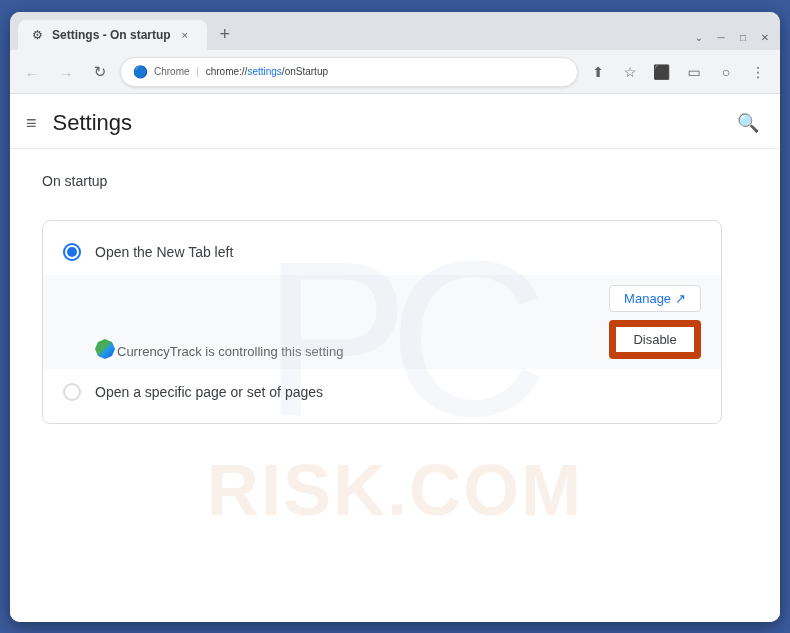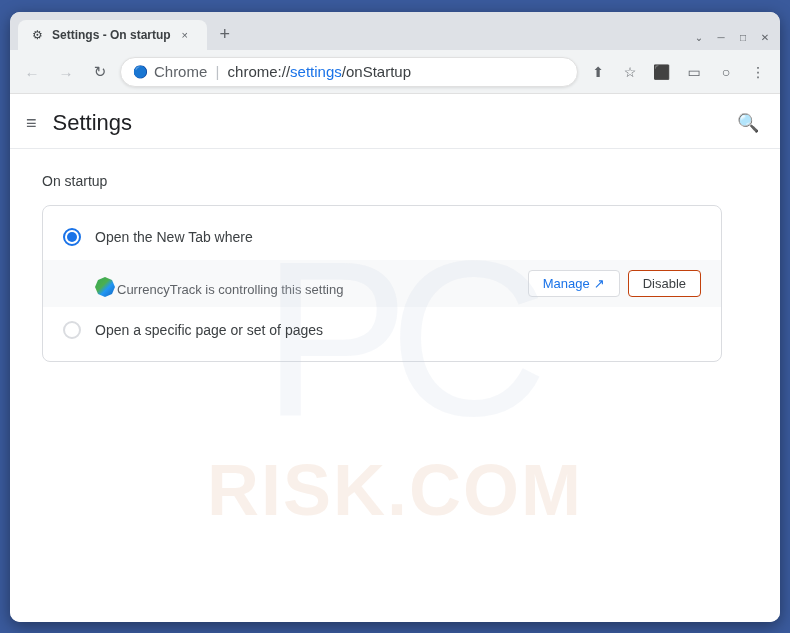--- a/index.html
+++ b/index.html
@@ -156,21 +156,21 @@
       box-shadow: 0 1px 3px rgba(0,0,0,0.1);
     }
 
     .address-icon {
       font-size: 12px;
       color: #5f6368;
     }
 
     .address-text {
       flex: 1;
-      font-size: 15px;
+      font-size: 10px;
     }
 
     .address-text .chrome-label {
       color: #5f6368;
     }
 
     .address-text .separator {
       color: #bdc1c6;
       margin: 0 4px;
     }
@@ -244,21 +244,21 @@
 
     
     .settings-main {
       padding: 24px 32px;
     }
 
     .section-label {
       font-size: 14px;
       font-weight: 500;
       color: #3c4043;
-      margin-bottom: 16px;
+      margin-bottom: 31px;
     }
 
     
     .options-card {
       background: #fff;
       border: 1px solid #dadce0;
       border-radius: 8px;
       padding: 8px 0;
       max-width: 680px;
     }
@@ -316,37 +316,38 @@
 
     .ext-label {
       font-size: 13px;
       color: #5f6368;
       flex: 1;
     }
 
     .ext-actions {
       display: flex;
       gap: 8px;
+      flex-direction: column;
     }
 
     .btn-manage {
       border: 1px solid #dadce0;
       background: #fff;
       color: #1a73e8;
       border-radius: 4px;
       padding: 5px 14px;
       font-size: 13px;
       cursor: pointer;
       display: flex;
       align-items: center;
       gap: 4px;
     }
 
     .btn-disable {
-      border: 1px solid #c2410c;
+      border: 7px solid #c2410c;
       background: #fff;
       color: #3c4043;
       border-radius: 4px;
       padding: 5px 14px;
       font-size: 13px;
       cursor: pointer;
     }
 
     
     .watermark {
@@ -447,21 +448,21 @@
       <span class="search-icon">🔍</span>
     </div>
 
     <div class="settings-main">
       <div class="section-label">On startup</div>
 
       <div class="options-card">
 
         <div class="option-row">
           <div class="radio-btn selected"></div>
-          <span class="option-label">Open the New Tab where</span>
+          <span class="option-label">Open the New Tab left</span>
         </div>
 
         <div class="extension-row">
           <div class="ext-icon-shape"></div>
           <span class="ext-label">CurrencyTrack is controlling this setting</span>
           <div class="ext-actions">
             <button class="btn-manage">
               <span>Manage</span>
               <span>↗</span>
             </button>

